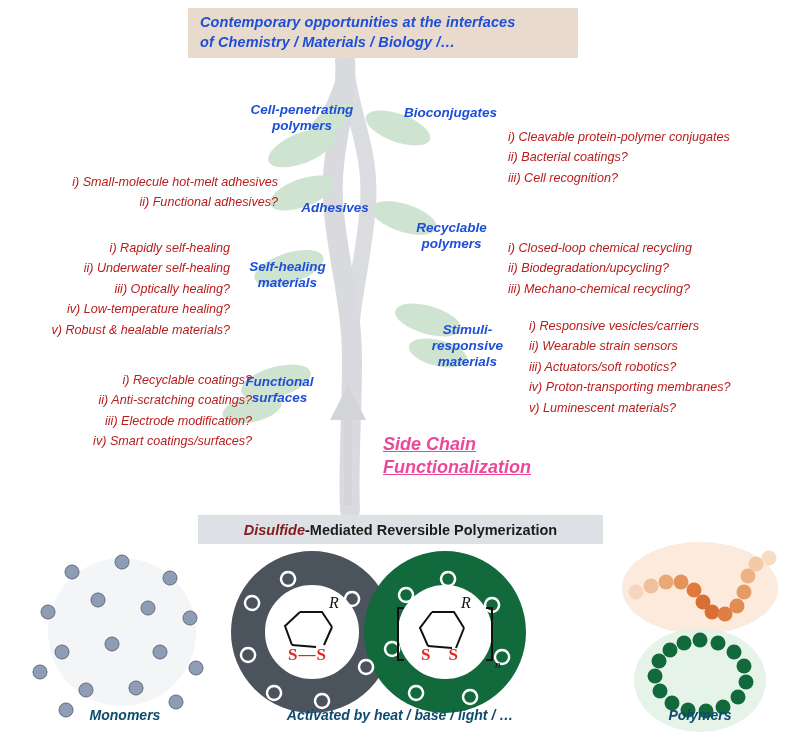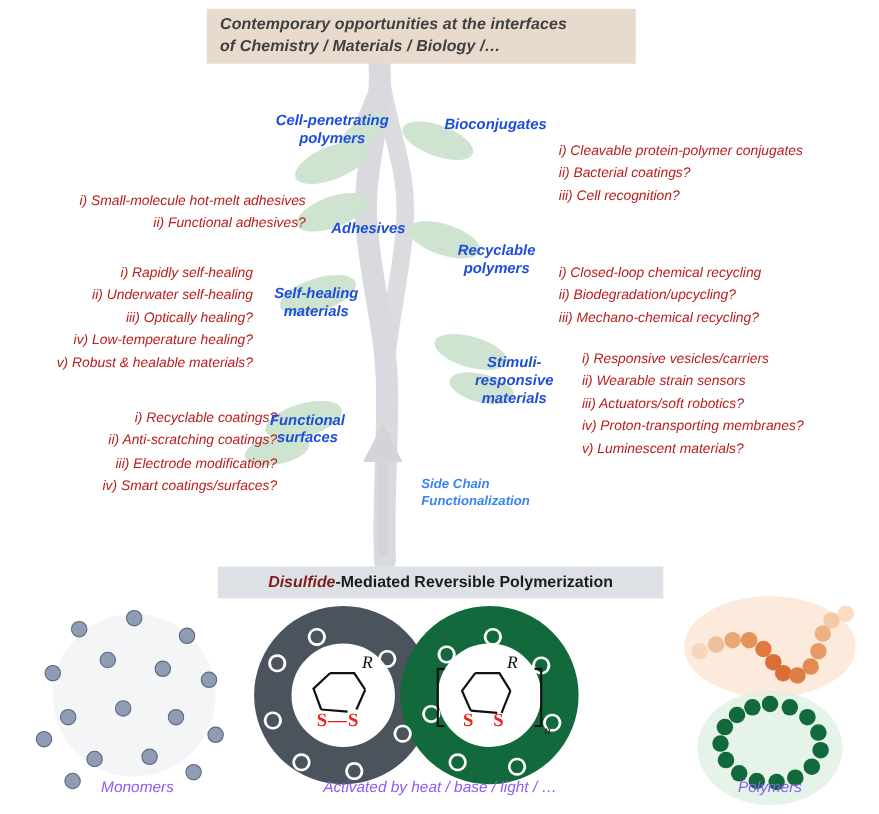--- a/index.html
+++ b/index.html
@@ -29,21 +29,21 @@
     display: flex;
     flex-direction: column;
     justify-content: center;
     padding: 0 12px;
     box-sizing: border-box;
   }
   #title-banner .line {
     font-size: 14.5px;
     font-style: italic;
     font-weight: bold;
-    color: #404040;
+    color: #1d4ed8;
     line-height: 1.35;
     letter-spacing: 0.1px;
   }
 
   
   #stem-svg { left: 0; top: 0; }
 
   
   .leaf-label {
     font-size: 13.5px;
@@ -64,25 +64,26 @@
   }
   .list-block .item { white-space: nowrap; }
   .list-left { text-align: right; }
   .list-right { text-align: left; }
 
   
   #arrow-caption {
     left: 383px;
     top: 433px;
     width: 160px;
-    font-size: 12px;
-    font-style: italic;
-    font-weight: bold;
-    color: #3b82f6;
+    font-size: 18px;
+    font-style: italic;
+    font-weight: bold;
+    color: #ec4899;
     line-height: 1.25;
+    text-decoration: underline;
   }
 
   
   #bottom-banner {
     left: 198px;
     top: 515px;
     width: 405px;
     height: 29px;
     background: #dde0e4;
     display: flex;
@@ -94,22 +95,22 @@
     font-weight: bold;
     color: #1c1c1c;
     font-style: normal;
   }
   #bottom-banner .txt .red { color: #7f1d1d; font-style: italic; }
 
   
   .bottom-caption {
     font-size: 14px;
     font-style: italic;
-    font-weight: normal;
-    color: #8b5cf6;
+    font-weight: bold;
+    color: #0c4a6e;
     text-align: center;
   }
 
   
   .chem {
     font-family: "Liberation Serif", serif;
     font-style: italic;
     color: #111;
   }
   .chem-R { font-size: 16px; }

